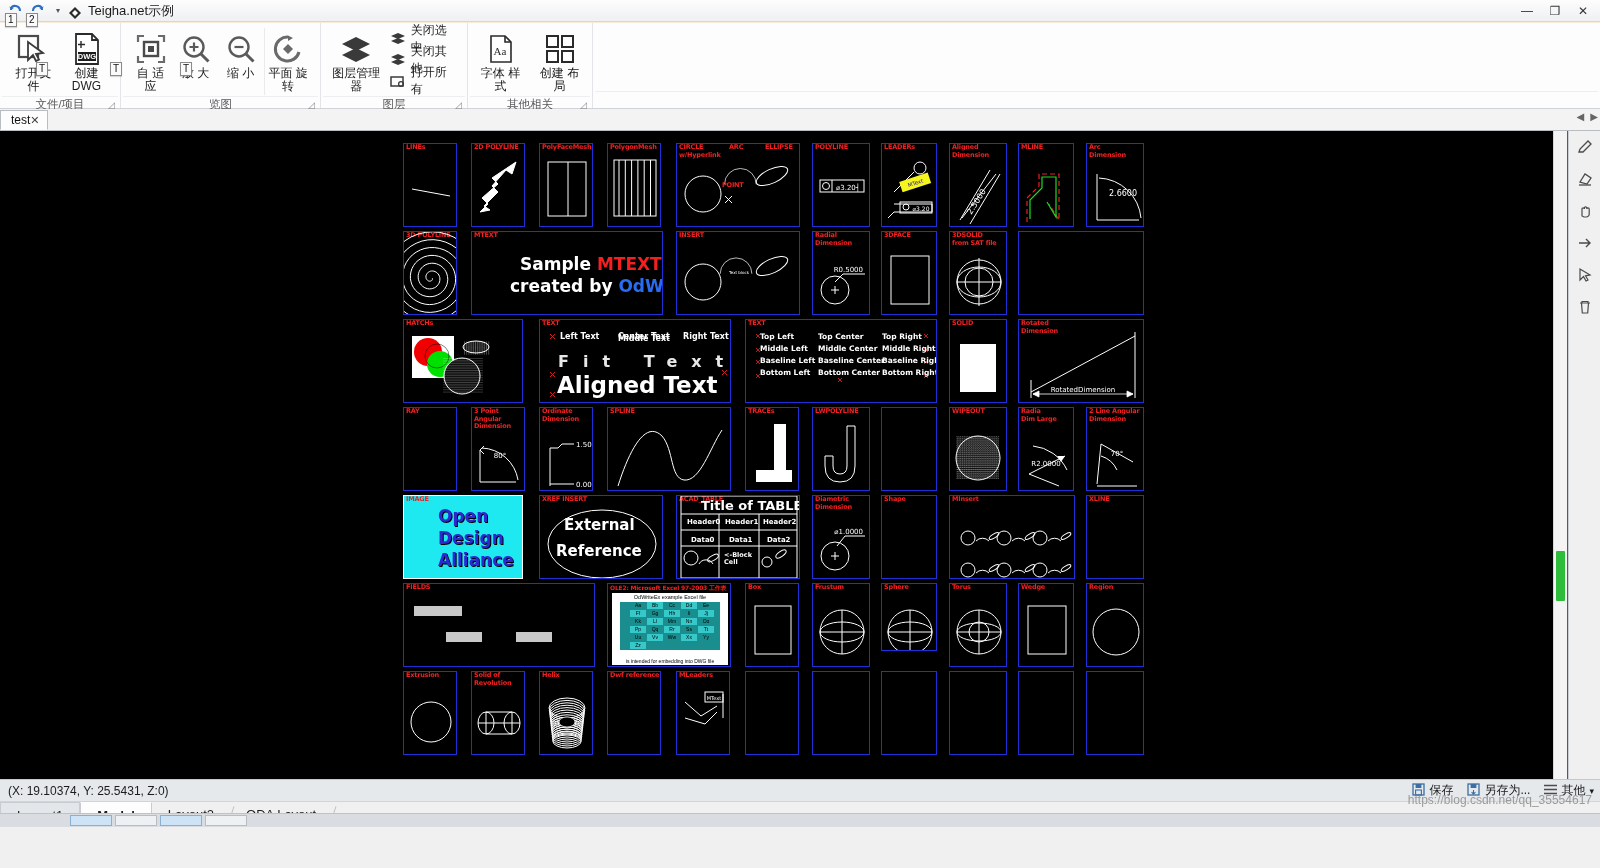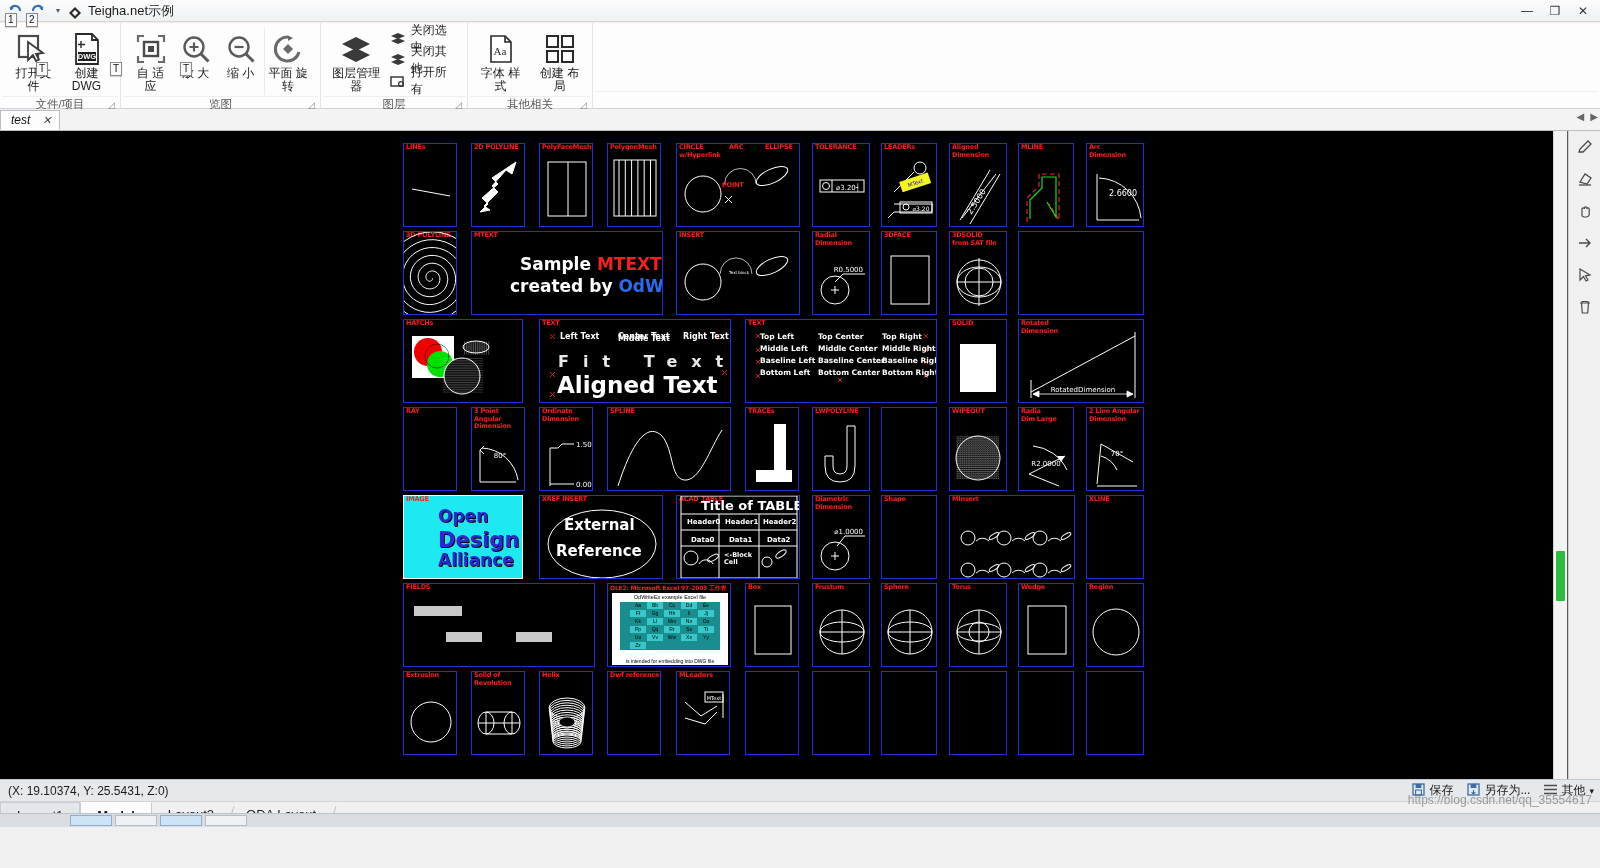--- a/index.html
+++ b/index.html
@@ -67,23 +67,22 @@
     height:20px;
   }
   .smallbtn .ico { width:17px; height:17px; display:flex; align-items:center; justify-content:center;}
   
   .doctabs {
     height:22px; background:#f3f3f3; border-bottom:1px solid #b9bcc0;
     display:flex; align-items:stretch; position:relative;
   }
   .doctab {
     background:#fdfdfd; border:1px solid #b9bcc0; border-bottom:1px solid #fdfdfd;
-    display:flex; align-items:center; gap:12px; padding:0 7px 0 10px; font-size:12px;
+    display:flex; align-items:center; gap:0; padding:0 7px 0 10px; font-size:12px;
     margin-top:1px;
-    font-style:italic;
   }
   .doctab .x { font-size:11px; color:#444; }
   .tabscroll { position:absolute; right:2px; top:2px; display:flex; gap:6px; color:#666; font-size:10px;}
   
   .workspace { display:flex; height:648px; }
   .canvas {
     flex:1; background:#000; position:relative; overflow:hidden;
     border-right:1px solid #5a5a5a;
   }
   .rightdock {
@@ -399,21 +398,21 @@
           <circle cx="26" cy="50" r="18" stroke="#fff" fill="none" stroke-width="1"></circle>
           <path d="M52 48 A22 22 0 0 1 96 48" stroke="#fff" fill="none" stroke-width="1" transform="scale(.72,.72) translate(14,8)"></path>
           <ellipse cx="95" cy="32" rx="17" ry="7" stroke="#fff" fill="none" stroke-width="1" transform="rotate(-25 95 32)"></ellipse>
           <path d="M48 52 l7 7 M55 52 l-7 7" stroke="#fff" stroke-width="1"></path>
         </svg>
         <div class="cadlabel" style="left:52px;top:0">ARC</div>
         <div class="cadlabel" style="left:88px;top:0">ELLIPSE</div>
         <div class="cadlabel" style="left:45px;top:38px">POINT</div>
       </div>
       <div class="cadbox" style="left: 812px; top: 12px; width: 58px; height: 84px;">
-        <div class="cadlabel">TOLERANCE</div>
+        <div class="cadlabel">POLYLINE</div>
         <svg width="58" height="84" viewBox="0 0 58 84" style="position:absolute;left:0;top:0">
           <rect x="7" y="36" width="44" height="12" stroke="#fff" fill="none" stroke-width="1"></rect>
           <path d="M19 36 V48" stroke="#fff" fill="none" stroke-width="1"></path>
           <circle cx="13" cy="42" r="3.5" stroke="#fff" fill="none" stroke-width="1"></circle>
           <text x="35" y="46" fill="#fff" font-size="7" text-anchor="middle" font-family="DejaVu Sans,sans-serif">⌀3.20┤</text>
         </svg>
       </div>
       <div class="cadbox" style="left: 881px; top: 12px; width: 56px; height: 84px;">
         <div class="cadlabel">LEADERs</div>
         <svg width="56" height="84" viewBox="0 0 56 84" style="position:absolute;left:0;top:0">
@@ -700,21 +699,21 @@
         <div class="cadlabel">2 Line Angular<br>Dimension</div>
         <svg width="58" height="84" viewBox="0 0 58 84" style="position:absolute;left:0;top:0">
           <path d="M10 76 L14 36 L46 54 M10 78 H50" stroke="#fff" fill="none" stroke-width="1"></path>
           <path d="M14 48 A26 26 0 0 1 30 62" stroke="#fff" fill="none" stroke-width="1"></path>
           <text x="30" y="48" fill="#fff" font-size="7" text-anchor="middle" font-family="DejaVu Sans,sans-serif">70°</text>
         </svg>
       </div>
       <div class="cadbox" style="left: 403px; top: 364px; width: 120px; height: 84px; background: rgb(30, 232, 240); border-color: rgb(255, 255, 255);">
         <div class="cadlabel">IMAGE</div>
         <div class="bigtxt" style="left:34px;top:10px;font-size:17px;color:#2a2ad0;text-shadow:1px 1px 0 #000">Open</div>
-        <div class="bigtxt" style="left:34px;top:32px;font-size:21px;color:#2a2ad0;text-shadow:1px 1px 0 #000">Design</div>
+        <div class="bigtxt" style="left:34px;top:32px;font-size:17px;color:#2a2ad0;text-shadow:1px 1px 0 #000">Design</div>
         <div class="bigtxt" style="left:34px;top:54px;font-size:17px;color:#2a2ad0;text-shadow:1px 1px 0 #000">Alliance</div>
       </div>
       <div class="cadbox" style="left: 539px; top: 364px; width: 124px; height: 84px;">
         <div class="cadlabel">XREF INSERT</div>
         <svg width="124" height="84" viewBox="0 0 124 84" style="position:absolute;left:0;top:0">
           <ellipse cx="62" cy="48" rx="54" ry="34" stroke="#fff" fill="none" stroke-width="1"></ellipse>
         </svg>
         <div class="bigtxt" style="left:24px;top:20px;font-size:15px">External</div>
         <div class="bigtxt" style="left:16px;top:46px;font-size:15px">Reference</div>
       </div>
@@ -826,21 +825,21 @@
         </svg>
       </div>
       <div class="cadbox" style="left: 812px; top: 452px; width: 58px; height: 84px;">
         <div class="cadlabel">Frustum</div>
         <svg width="58" height="84" viewBox="0 0 58 84" style="position:absolute;left:0;top:0">
           <circle cx="29" cy="48" r="22" stroke="#fff" fill="none" stroke-width="1"></circle>
           <ellipse cx="29" cy="48" rx="22" ry="10" stroke="#fff" fill="none" stroke-width="1"></ellipse>
           <path d="M29 26 V70 M7 48 H51" stroke="#fff" fill="none" stroke-width="1"></path>
         </svg>
       </div>
-      <div class="cadbox" style="left: 881px; top: 452px; width: 56px; height: 84px;">
+      <div class="cadbox" style="left: 881px; top: 452px; width: 56px; height: 68px;">
         <div class="cadlabel">Sphere</div>
         <svg width="56" height="84" viewBox="0 0 56 84" style="position:absolute;left:0;top:0">
           <circle cx="28" cy="48" r="22" stroke="#fff" fill="none" stroke-width="1"></circle>
           <ellipse cx="28" cy="48" rx="22" ry="10" stroke="#fff" fill="none" stroke-width="1"></ellipse>
           <path d="M28 26 V70 M6 48 H50" stroke="#fff" fill="none" stroke-width="1"></path>
         </svg>
       </div>
       <div class="cadbox" style="left: 949px; top: 452px; width: 58px; height: 84px;">
         <div class="cadlabel">Torus</div>
         <svg width="58" height="84" viewBox="0 0 58 84" style="position:absolute;left:0;top:0">

